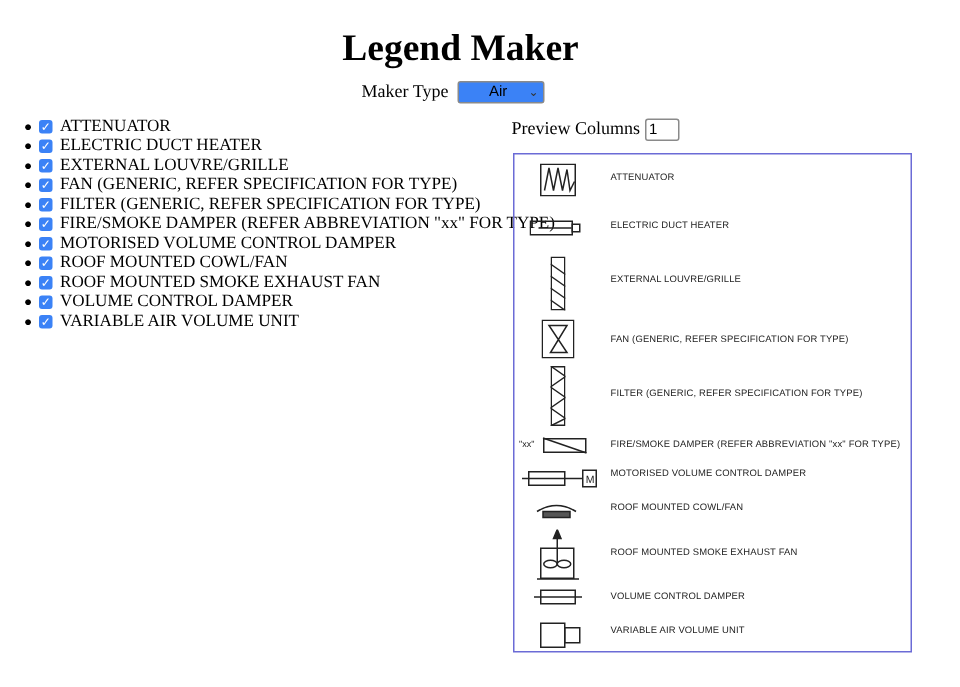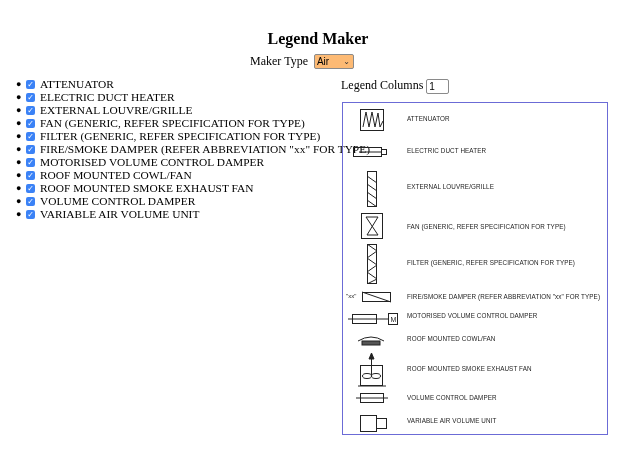--- a/index.html
+++ b/index.html
@@ -2,32 +2,32 @@
 <html><head>
 <meta charset="utf-8">
 <style>
   html, body { margin: 0; padding: 0; background: #ffffff; }
   body {
     width: 640px; height: 458px; position: relative; overflow: hidden;
     font-family: "Liberation Serif", "DejaVu Serif", serif; color: #000;
   }
   .title {
     position: absolute; left: 0; top: 14px; width: 604px; text-align: center;
-    font-size: 16px; font-weight: bold; margin: 16px;
+    font-size: 25px; font-weight: bold; margin: 5px;
   }
   .type-row {
     position: absolute; left: 0; top: 53px; width: 604px; text-align: center;
     font-size: 12px;
   }
   .type-row label { vertical-align: middle; }
   .select {
     display: inline-block; vertical-align: middle; margin-left: 3px;
     width: 36px; height: 13px; border: 1px solid #8a8a8a; border-radius: 2px;
     font-family: "Liberation Sans", sans-serif; font-size: 10px; line-height: 13px;
-    padding-left: 2px; position: relative; text-align: left; background: #fdba74;
+    padding-left: 20px; position: relative; text-align: left; background: #3b82f6;
   }
   .select .chev {
     position: absolute; right: 3px; top: 0; font-size: 8px; color: #333;
   }
   .list {
     position: absolute; left: 0; top: 78px; margin: 0; padding: 0; list-style: none;
     font-size: 11.4px;
   }
   .list li { height: 13px; line-height: 13px; display: flex; align-items: center; white-space: nowrap; }
   .bullet { width: 26px; text-align: left; padding-left: 16px; box-sizing: border-box; font-size: 9px; }
@@ -124,21 +124,21 @@
       <span>VOLUME CONTROL DAMPER</span>
     </li>
   <li>
       <span class="bullet">●</span>
       <span class="cb">✓</span>
       <span>VARIABLE AIR VOLUME UNIT</span>
     </li>
 </ul>
 
 <div class="preview-cols">
-  <span>Legend Columns</span><span class="num-input">1</span>
+  <span>Preview Columns</span><span class="num-input">1</span>
 </div>
 
 <div class="preview">
 
   <div class="row" style="top:6px;height:24px;">
     <span class="sym" style="left:17px;top:0;">
       <svg width="24" height="22" viewBox="0 0 24 22">
           <rect x="0.5" y="0.5" width="23" height="21"></rect>
           <polyline points="3,18 6,3 9,18 12,3 15,18 18,4 20,18 23,12"></polyline>
         </svg>

